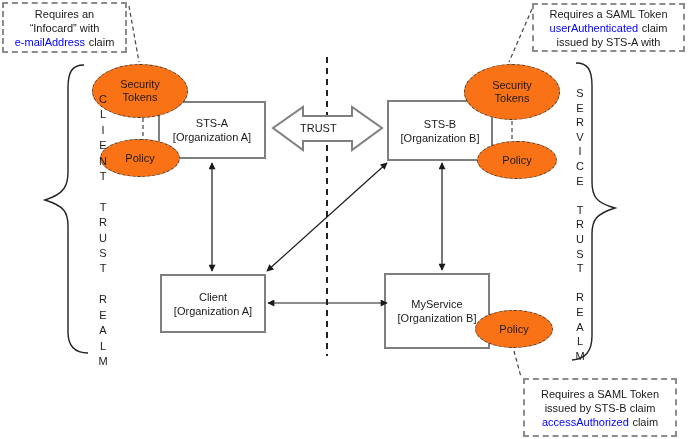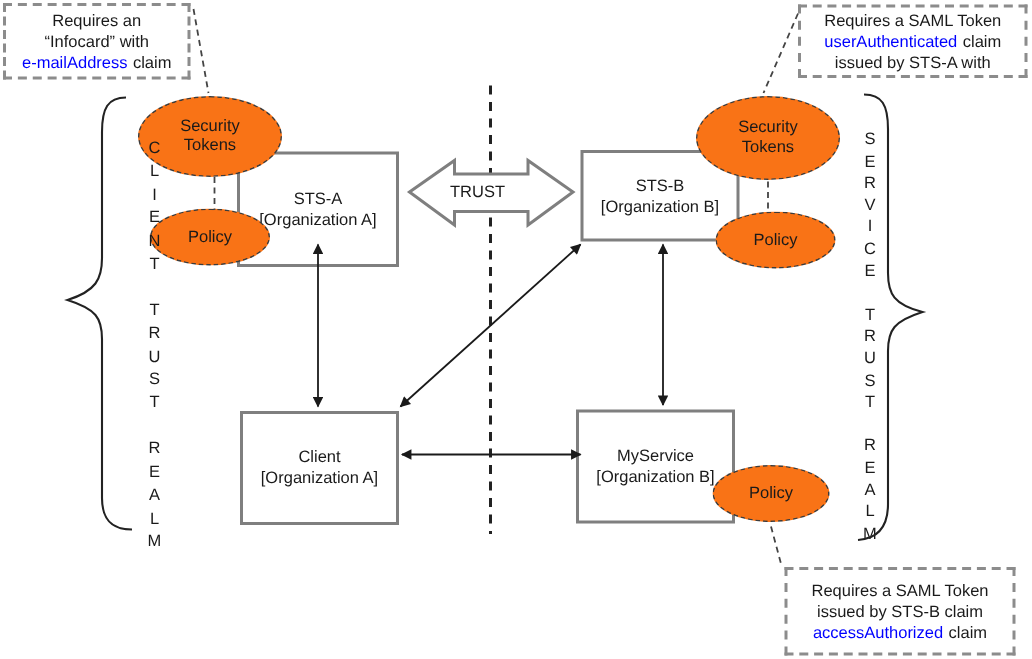--- a/index.html
+++ b/index.html
@@ -36,31 +36,31 @@
   .trust-label {
     position:absolute; left:300px; top:121px; width:56px; text-align:left;
     font-size:11px; line-height:14px;
   }
 </style>
 </head>
 <body>
 
 <div class="stage">
 
-  <div class="node-box" style="left:158px; top:101px; width:108px; height:77px;">
+  <div class="node-box" style="left:158px; top:101px; width:108px; height:58px;">
     <div>STS-A</div>
     <div>[Organization A]</div>
   </div>
 
   <div class="node-box" style="left:387px; top:100px; width:106px; height:61px;">
     <div>STS-B</div>
     <div>[Organization B]</div>
   </div>
 
-  <div class="node-box" style="left:160px; top:274px; width:106px; height:76px;">
+  <div class="node-box" style="left:160px; top:274px; width:106px; height:59px;">
     <div>Client</div>
     <div>[Organization A]</div>
   </div>
 
   <div class="node-box" style="left:384px; top:273px; width:106px; height:76px;">
     <div>MyService</div>
     <div>[Organization B]</div>
   </div>
 
   <div class="ellipse preline" style="left:92px; top:64px; width:96px; height:54px;">Security

